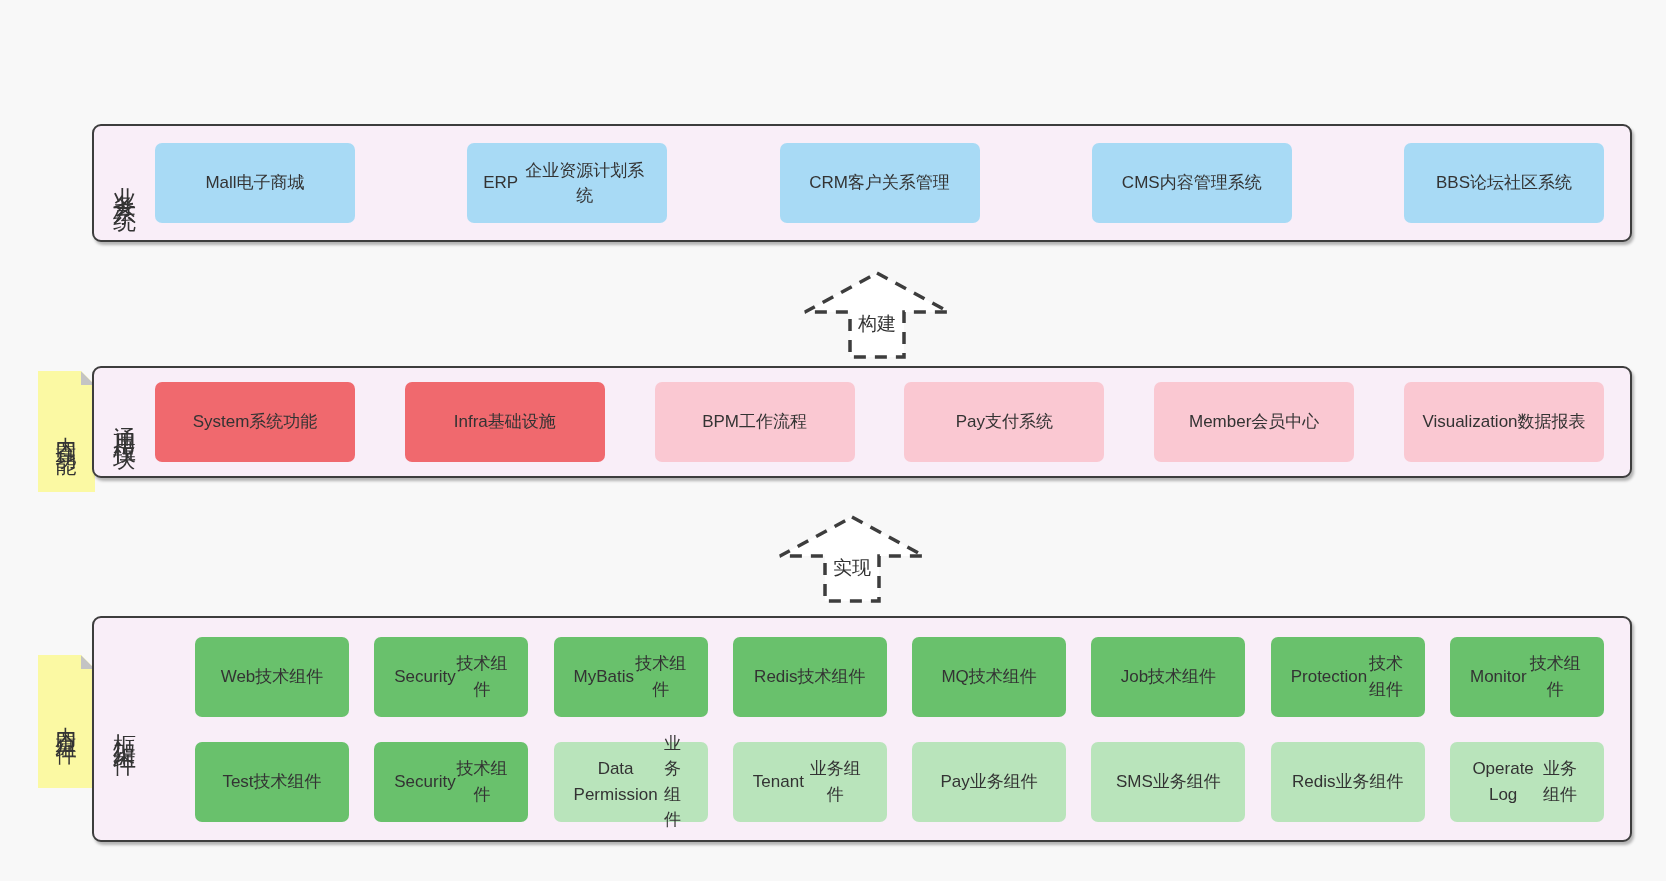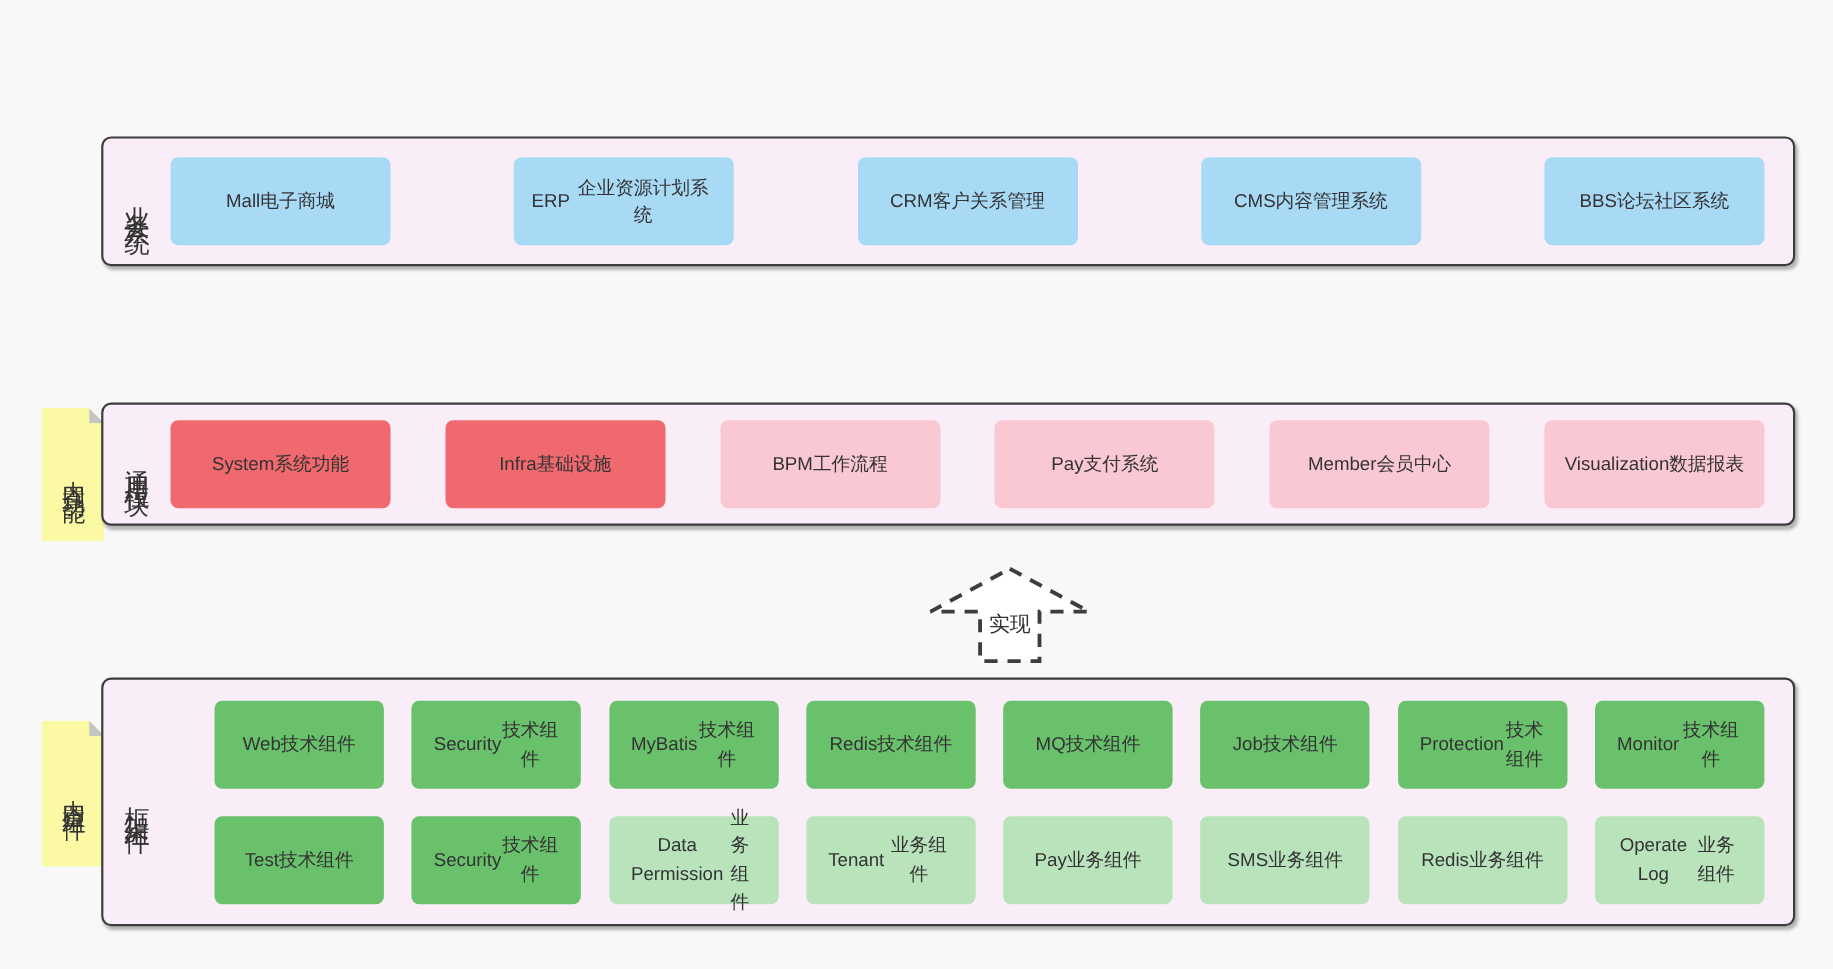--- a/index.html
+++ b/index.html
@@ -43,21 +43,21 @@
     position:absolute;left:38px;width:57px;z-index:0;background:var(--note-yellow);
     clip-path:polygon(0 0,calc(100% - 14px) 0,100% 14px,100% 100%,0 100%);
     display:flex;align-items:center;justify-content:center;font-size:21px;
   }
   #note-modules{top:371px;height:121px;}
   #note-framework{top:655px;height:133px;}
   .note .vtext{font-size:21px;letter-spacing:6px;}
   .note-fold{position:absolute;top:0;right:0;width:14px;height:14px;background:var(--note-fold);clip-path:polygon(0 0,100% 100%,0 100%);}
   .arrow{position:absolute;z-index:2;}
   #arrow-build{left:801px;top:268px;}
-  #arrow-implement{left:842px;top:512px;}
+  #arrow-implement{left:776px;top:512px;}
   .arrow path{fill:#ffffff;stroke:var(--layer-border);stroke-width:3.5;stroke-dasharray:12 9;}
   .arrow text{font-size:19px;fill:var(--text);text-anchor:middle;font-family:"Liberation Sans",sans-serif;}
 </style>
 </head>
 <body>
 
 <div class="stage">
 
   <div class="note" id="note-modules">
     <span class="note-fold"></span>
@@ -89,20 +89,26 @@
         <div>CMS</div>
         <div>内容管理系统</div>
       </div>
       <div class="box w-lg blue">
         <div>BBS</div>
         <div>论坛社区系统</div>
       </div>
     </div>
   </section>
 
+  <div class="arrow" id="arrow-build">
+    <svg width="152" height="92" viewBox="0 0 152 92">
+      <path d="M76,5 L148,44 L103,44 L103,89 L49,89 L49,44 L4,44 Z"></path>
+      <text x="76" y="62">构建</text>
+    </svg>
+  </div>
 
   <section class="layer" id="layer-modules">
     <div class="label-col">
       <span class="vtext">通用模块</span>
     </div>
     <div class="box-row">
       <div class="box w-lg red">
         <div>System</div>
         <div>系统功能</div>
       </div>

